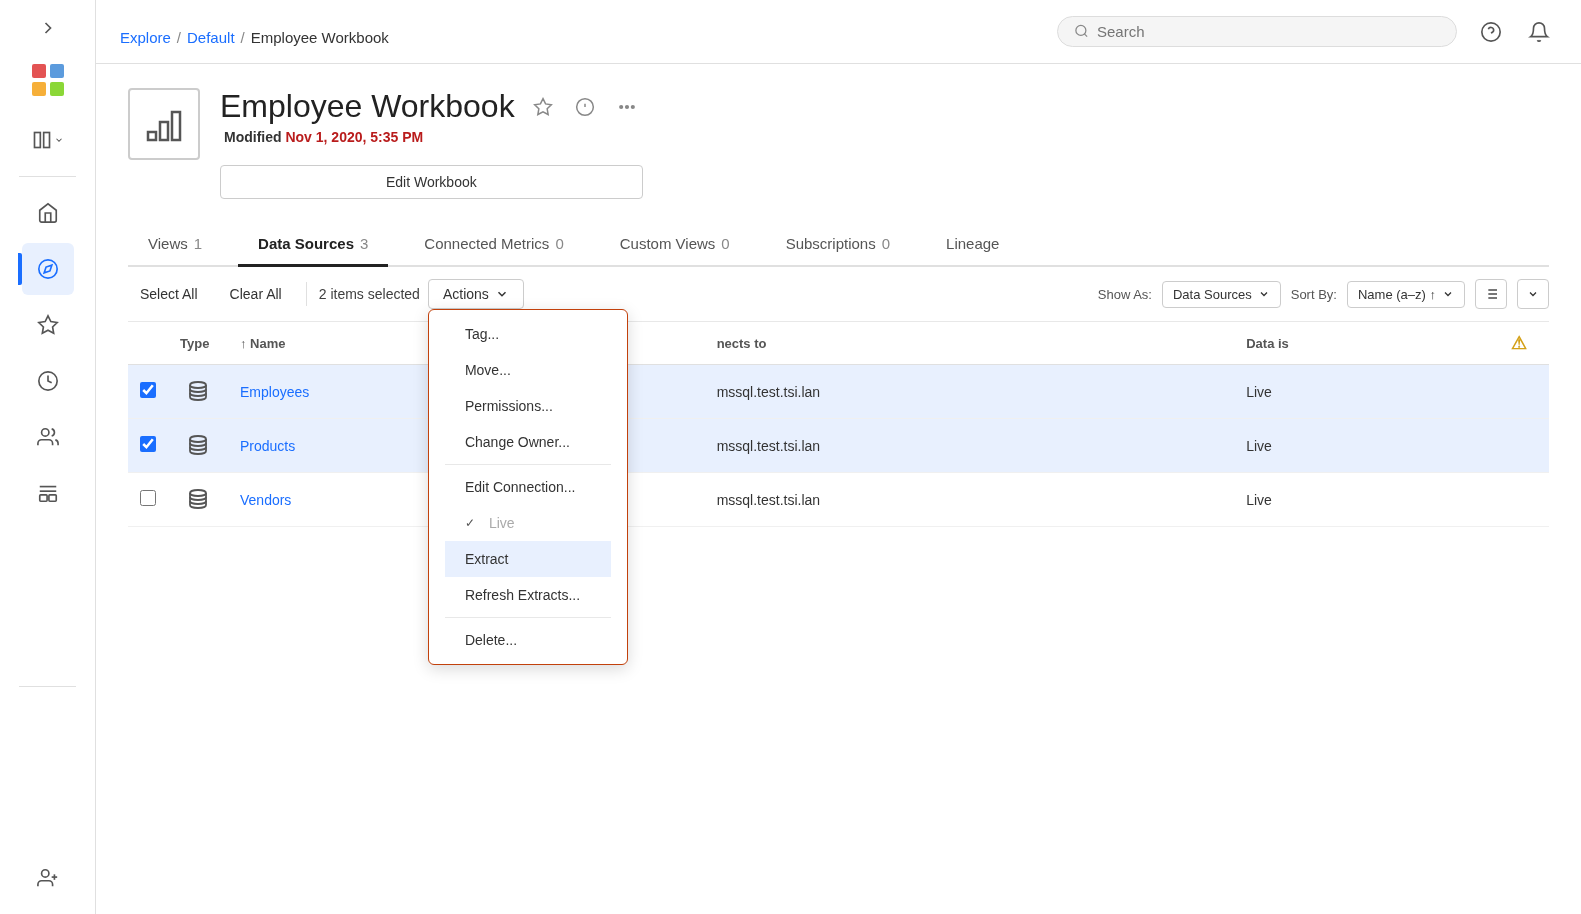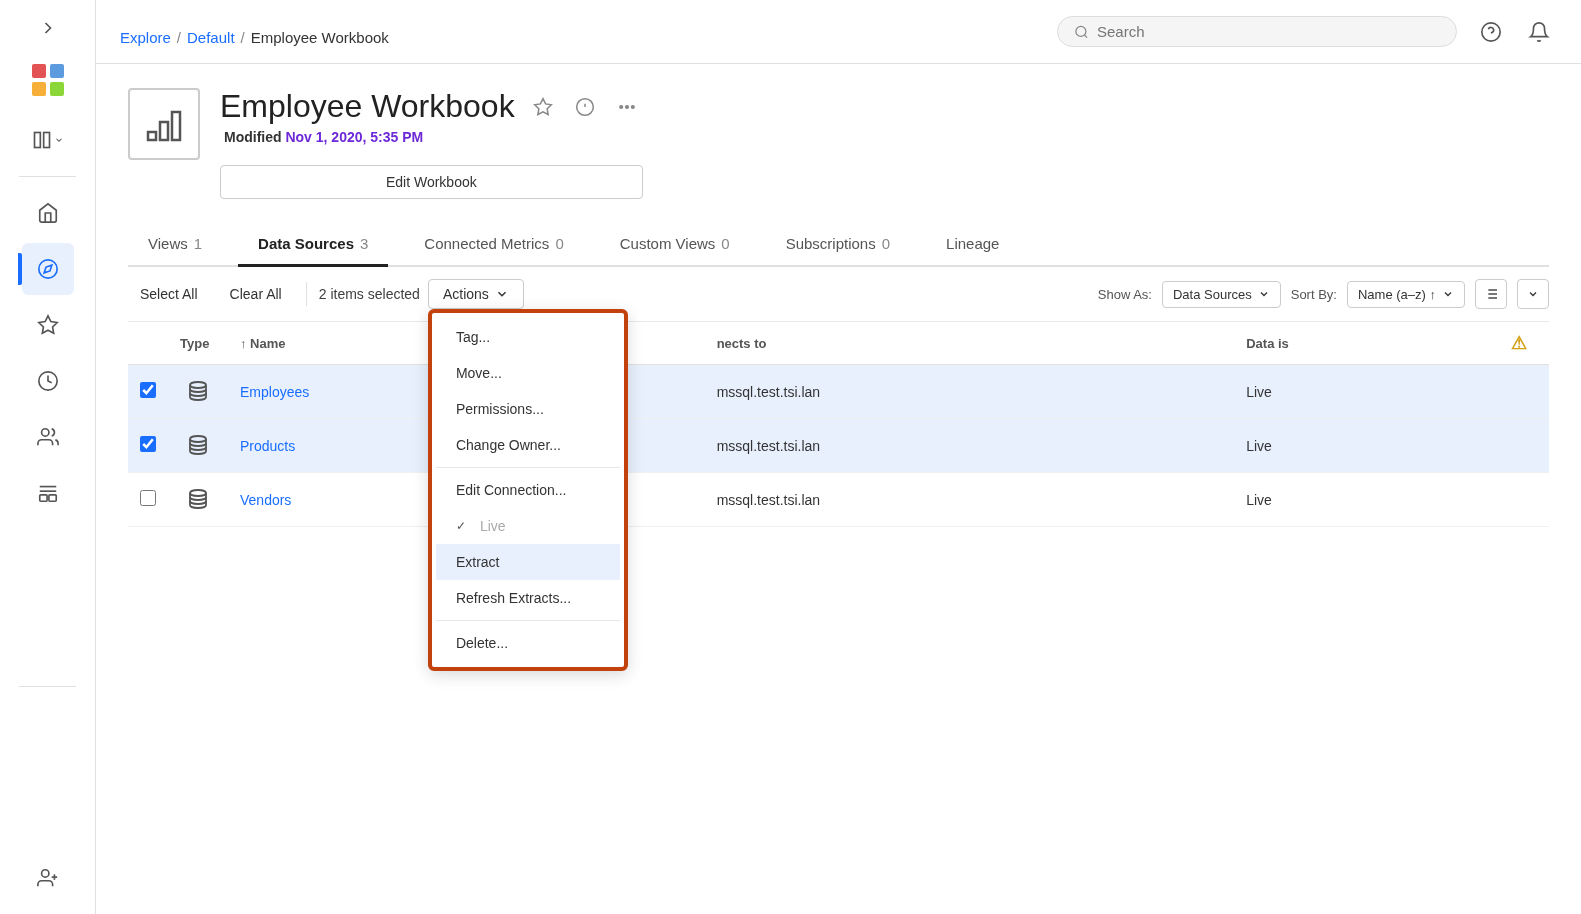--- a/index.html
+++ b/index.html
@@ -76,21 +76,21 @@
     }
     .breadcrumb-link {
       color: #1a6eff;
       cursor: pointer;
       text-decoration: none;
     }
     .breadcrumb-sep { color: #888; }
     .breadcrumb-current { color: #333; }
     .search-bar {
       display: flex;
-      align-items: flex-end;
+      align-items: flex-start;
       background: #f5f5f5;
       border: 1px solid #ddd;
       border-radius: 24px;
       padding: 6px 16px;
       gap: 8px;
       width: 400px;
     }
     .search-input {
       border: none; background: transparent; outline: none;
       font-size: 15px; color: #333; width: 100%;
@@ -259,25 +259,25 @@
     .ds-icon {
       display: inline-flex; align-items: center; justify-content: center;
       width: 28px; height: 28px; color: #555;
     }
     .dropdown-menu {
       position: absolute;
       top: 100%;
       left: 0;
       z-index: 100;
       background: #fff;
-      border: 4px solid #c2410c;
+      border: 1px solid #c2410c;
       border-radius: 6px;
       box-shadow: 0 4px 16px rgba(0,0,0,0.15);
       min-width: 200px;
-      padding: 6px 4px;
+      padding: 6px 16px;
     }
     .dropdown-item {
       padding: 10px 20px;
       font-size: 14px;
       color: #333;
       cursor: pointer;
       display: flex; align-items: center; gap: 8px;
     }
     .dropdown-item.disabled { color: #aaa; cursor: default; }
     .dropdown-item.highlighted { background: #e8f0fe; }
@@ -442,21 +442,21 @@
               <svg width="20" height="20" viewBox="0 0 24 24" fill="none" stroke="currentColor" stroke-width="2">
                 <circle cx="5" cy="12" r="1.5" fill="currentColor"></circle>
                 <circle cx="12" cy="12" r="1.5" fill="currentColor"></circle>
                 <circle cx="19" cy="12" r="1.5" fill="currentColor"></circle>
               </svg>
             </div>
           </div>
         </div>
         <div class="workbook-modified">
           <span>Modified </span>
-          <span style="font-weight: 700; color: #6d28d9;">Nov 1, 2020, 5:35 PM</span>
+          <span style="font-weight: 700; color: #b91c1c;">Nov 1, 2020, 5:35 PM</span>
         </div>
         <button class="edit-workbook-btn">Edit Workbook</button>
       </div>
     </div>
 
     <div class="tabs-bar">
       <div class="tab-item">
         <span>Views</span>
         <span class="tab-count">1</span>
       </div>

